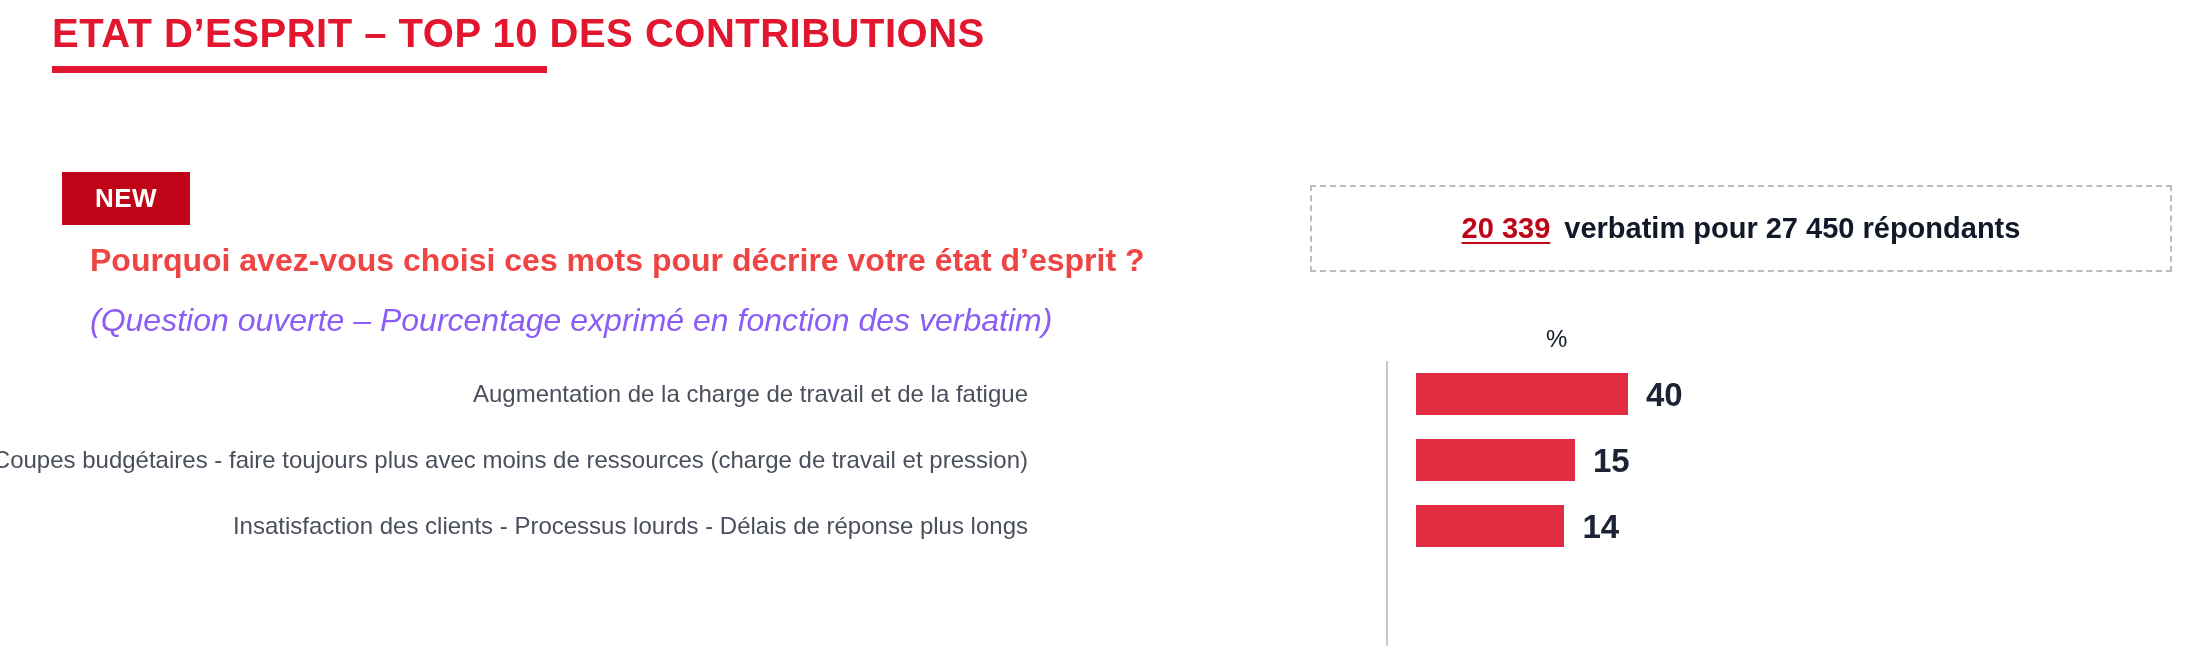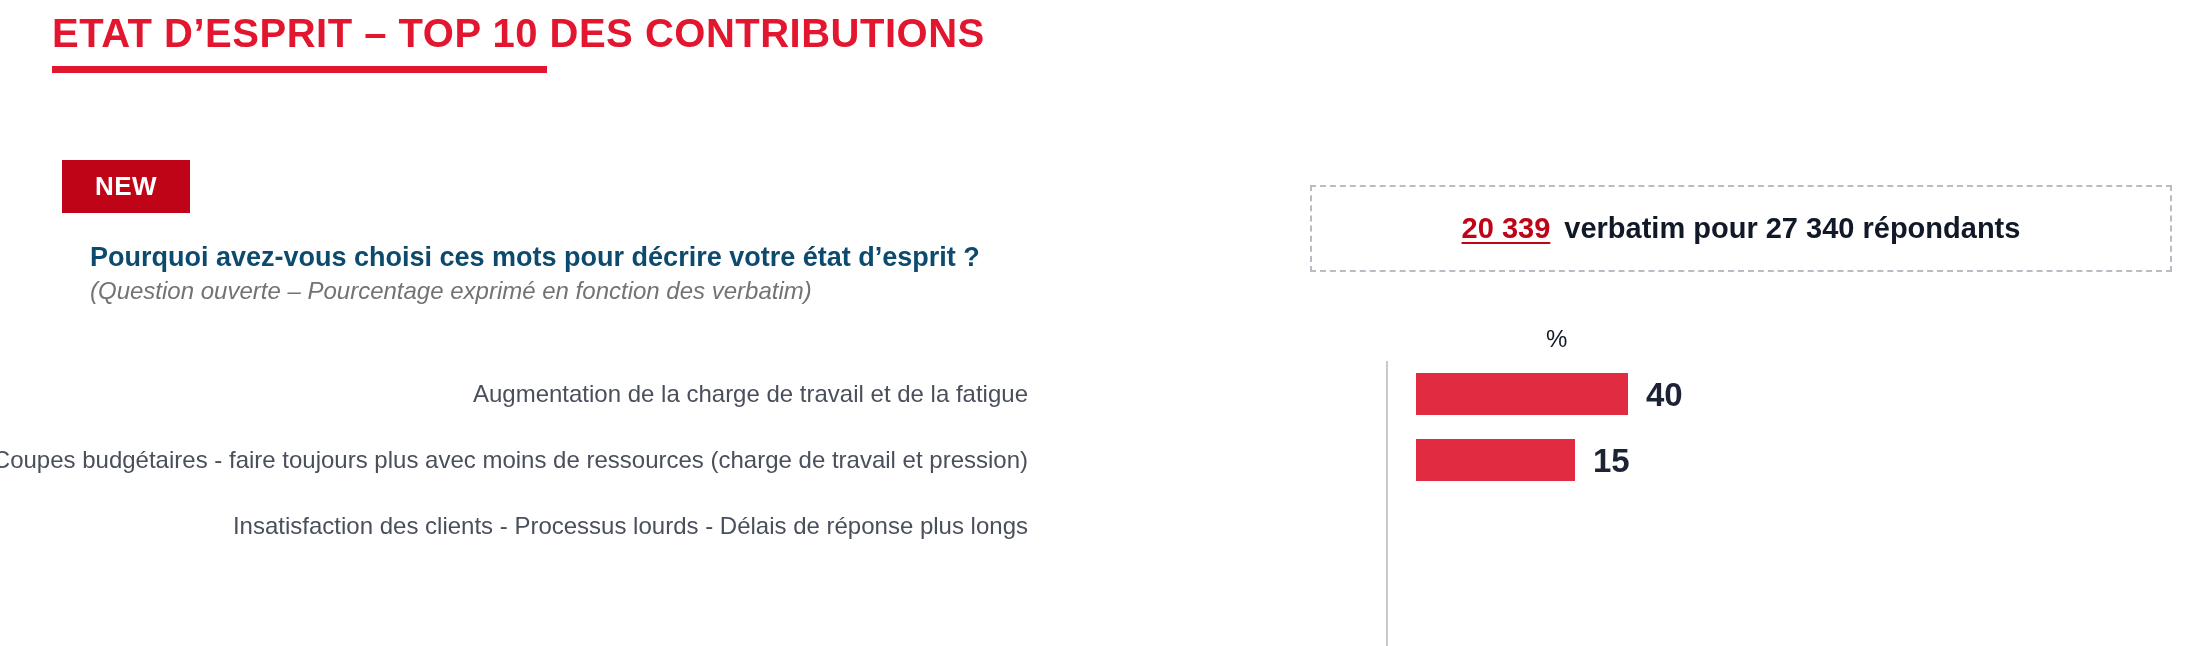--- a/index.html
+++ b/index.html
@@ -34,52 +34,52 @@
     margin-top: 10px;
     width: 495px;
     height: 7px;
     background: #e2172f;
   }
 
   
   .new-badge {
     position: absolute;
     left: 62px;
-    top: 160px;
+    top: 172px;
     width: 128px;
     height: 53px;
     background: #c00418;
     color: #ffffff;
     font-size: 26px;
     font-weight: bold;
     letter-spacing: 0.5px;
     display: flex;
     align-items: center;
     justify-content: center;
   }
 
   
   .question-block {
     position: absolute;
     left: 90px;
     top: 240px;
     width: 1180px;
   }
   .question-main {
-    font-size: 27px;
-    font-weight: bold;
-    color: #0c4a6e;
+    font-size: 32px;
+    font-weight: bold;
+    color: #ef4444;
     line-height: 1.3;
     white-space: nowrap;
   }
   .question-sub {
-    margin-top: 0;
-    font-size: 24px;
+    margin-top: 18px;
+    font-size: 32px;
     font-style: italic;
-    color: #737373;
+    color: #8b5cf6;
     line-height: 1.3;
     white-space: nowrap;
   }
 
   
   .verbatim-box {
     position: absolute;
     left: 1310px;
     top: 185px;
     width: 862px;
@@ -180,21 +180,21 @@
 
 <div class="new-badge">NEW</div>
 
 <div class="question-block">
   <div class="question-main">Pourquoi avez-vous choisi ces mots pour décrire votre état d’esprit ?</div>
   <div class="question-sub">(Question ouverte – Pourcentage exprimé en fonction des verbatim)</div>
 </div>
 
 <div class="verbatim-box">
   <span class="verbatim-count">20 339</span>
-  <span class="verbatim-text">verbatim pour 27 340 répondants</span>
+  <span class="verbatim-text">verbatim pour 27 450 répondants</span>
 </div>
 
 <div class="chart-area">
   <div class="pct-symbol">%</div>
   <div class="axis-line"></div>
   <div class="bar-rows" id="bar-rows">
       <div class="bar-row">
         <div class="bar-label">Augmentation de la charge de travail et de la fatigue</div>
         <div class="bar-track">
           <div class="bar-fill" style="width: 212px; background: rgb(225, 43, 64);"></div>
@@ -203,15 +203,19 @@
       </div>
       <div class="bar-row">
         <div class="bar-label">Coupes budgétaires - faire toujours plus avec moins de ressources (charge de travail et pression)</div>
         <div class="bar-track">
           <div class="bar-fill" style="width: 159px; background: rgb(225, 43, 64);"></div>
           <div class="bar-value">15</div>
         </div>
       </div>
       <div class="bar-row">
         <div class="bar-label">Insatisfaction des clients - Processus lourds - Délais de réponse plus longs</div>
+        <div class="bar-track">
+          <div class="bar-fill" style="width: 148.4px; background: rgb(225, 43, 64);"></div>
+          <div class="bar-value">14</div>
+        </div>
       </div>
     </div>
 </div>
 
 </body></html>

